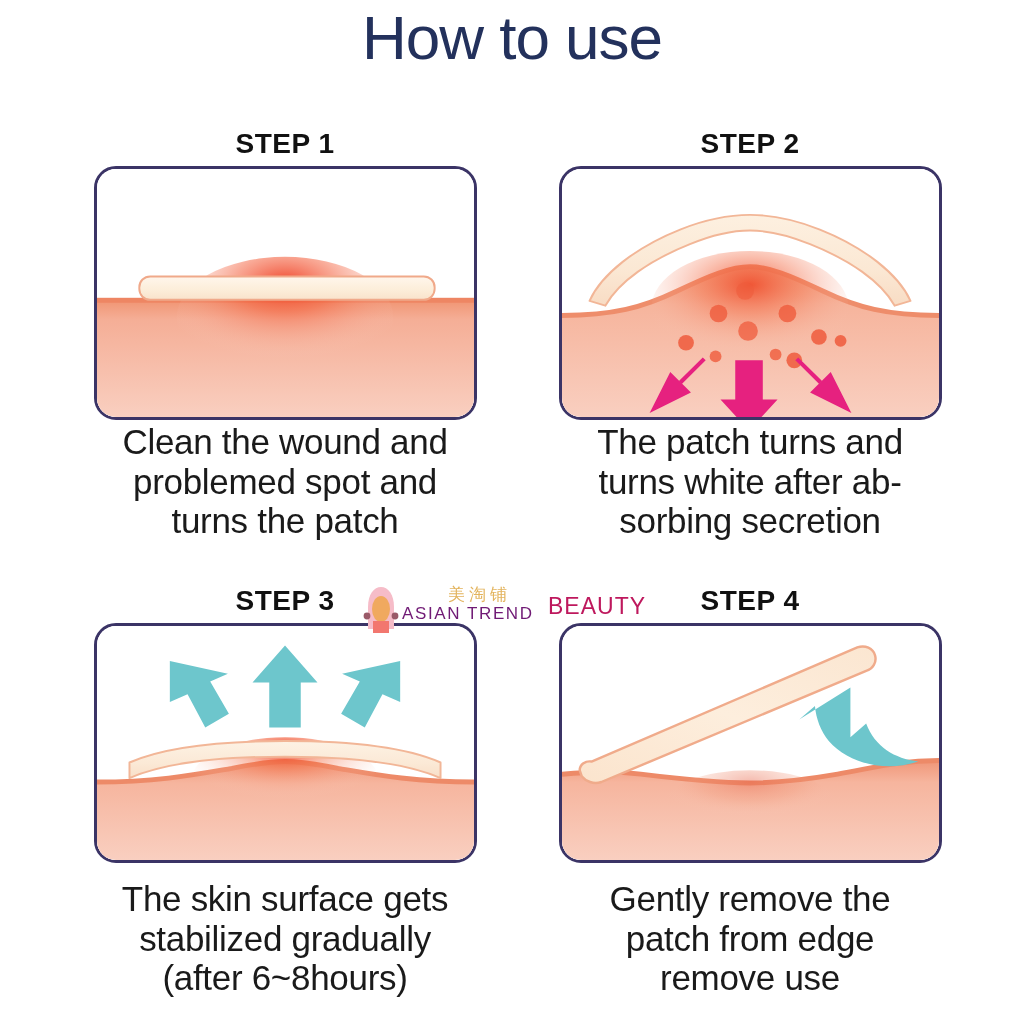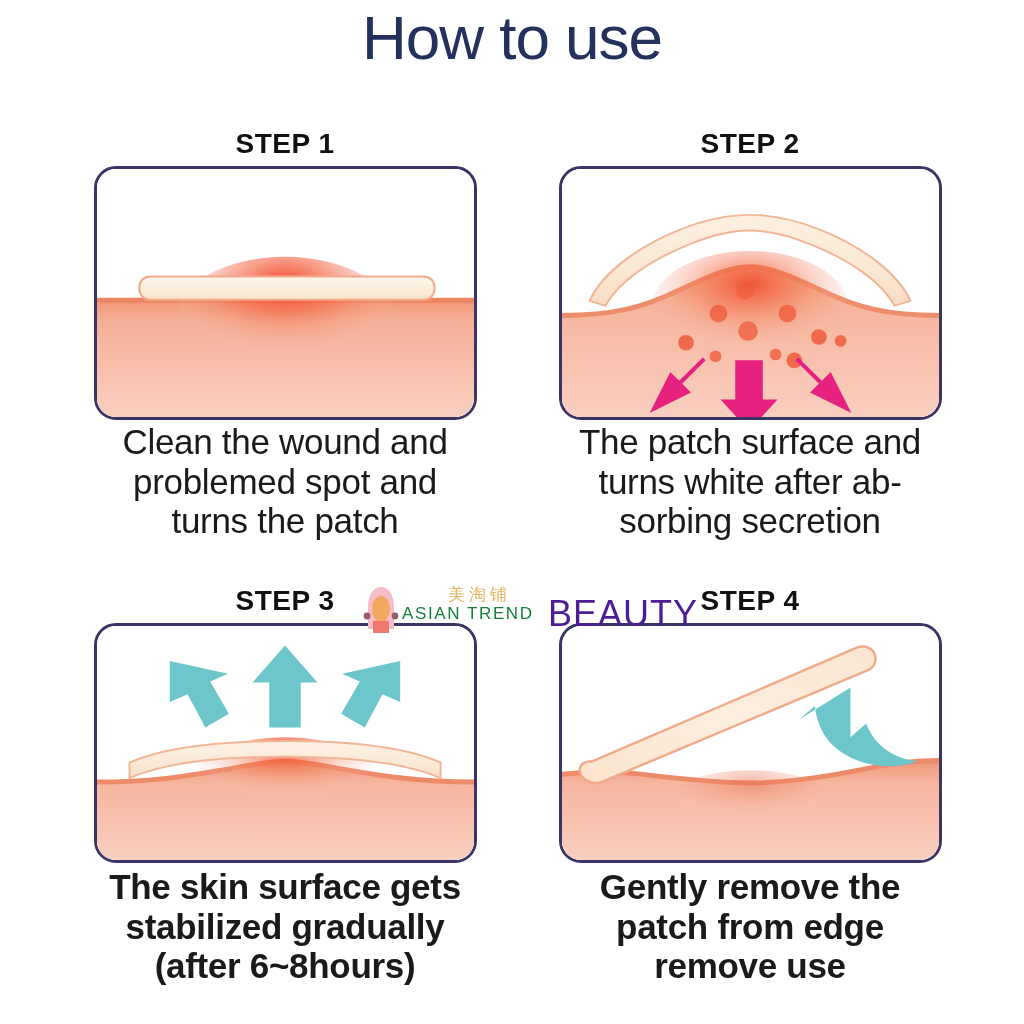--- a/index.html
+++ b/index.html
@@ -59,45 +59,45 @@
   .panel svg { display: block; width: 100%; height: 100%; }
 
   .caption {
     margin-top: 2px;
     text-align: center;
     font-size: 35px;
     line-height: 1.13;
     color: #1a1a1a;
     letter-spacing: -0.3px;
   }
-  #step3 .caption, #step4 .caption { margin-top: 4px; font-weight: bold; }
+  #step3 .caption, #step4 .caption { margin-top: 16px; }
 
   
   #watermark {
     position: absolute;
     left: 360px; top: 584px;
     width: 290px; height: 50px;
     display: flex;
     align-items: center;
     pointer-events: none;
   }
   #wm-figure { width: 42px; height: 48px; flex: 0 0 auto; }
   #wm-text { position: relative; height: 48px; flex: 1 1 auto; }
   #wm-cn {
     position: absolute; left: 46px; top: -2px;
     font-size: 17px; color: #e3b45e; letter-spacing: 4px;
     font-family: "DejaVu Sans", sans-serif;
   }
   #wm-asian {
     position: absolute; left: 0px; top: 19px;
-    font-size: 17px; color: #15803d; letter-spacing: 1.6px;
+    font-size: 17px; color: #701a75; letter-spacing: 1.6px;
   }
   #wm-beauty {
     position: absolute; left: 146px; top: 8px;
-    font-size: 36px; color: #4c1d95; letter-spacing: 1px; text-align: right;
+    font-size: 23px; color: #be185d; letter-spacing: 1px; text-align: right;
   }
 </style>
 </head>
 <body>
 
 <div id="page">
 
   <div id="title">How to use</div>
 
   <div class="step-block" id="step1">
@@ -195,21 +195,21 @@
 
           <path d="M146,196 L122,220 L110,208 L89,250 L131,229 L119,217 L143,193 Z"></path>
 
           <path d="M176,196 L204,196 L204,236 L219,236 L190,268 L161,236 L176,236 Z"></path>
 
           <path d="M237,196 L261,220 L273,208 L294,250 L252,229 L264,217 L240,193 Z"></path>
         </g>
       </svg>
     </div>
     <div class="caption">
-      <div>The patch surface and</div>
+      <div>The patch turns and</div>
       <div>turns white after ab-</div>
       <div>sorbing secretion</div>
     </div>
   </div>
 
   <div class="step-block" id="step3">
     <div class="step-label">STEP 3</div>
     <div class="panel">
       <svg viewBox="0 0 383 240" preserveAspectRatio="none">
         <defs>

